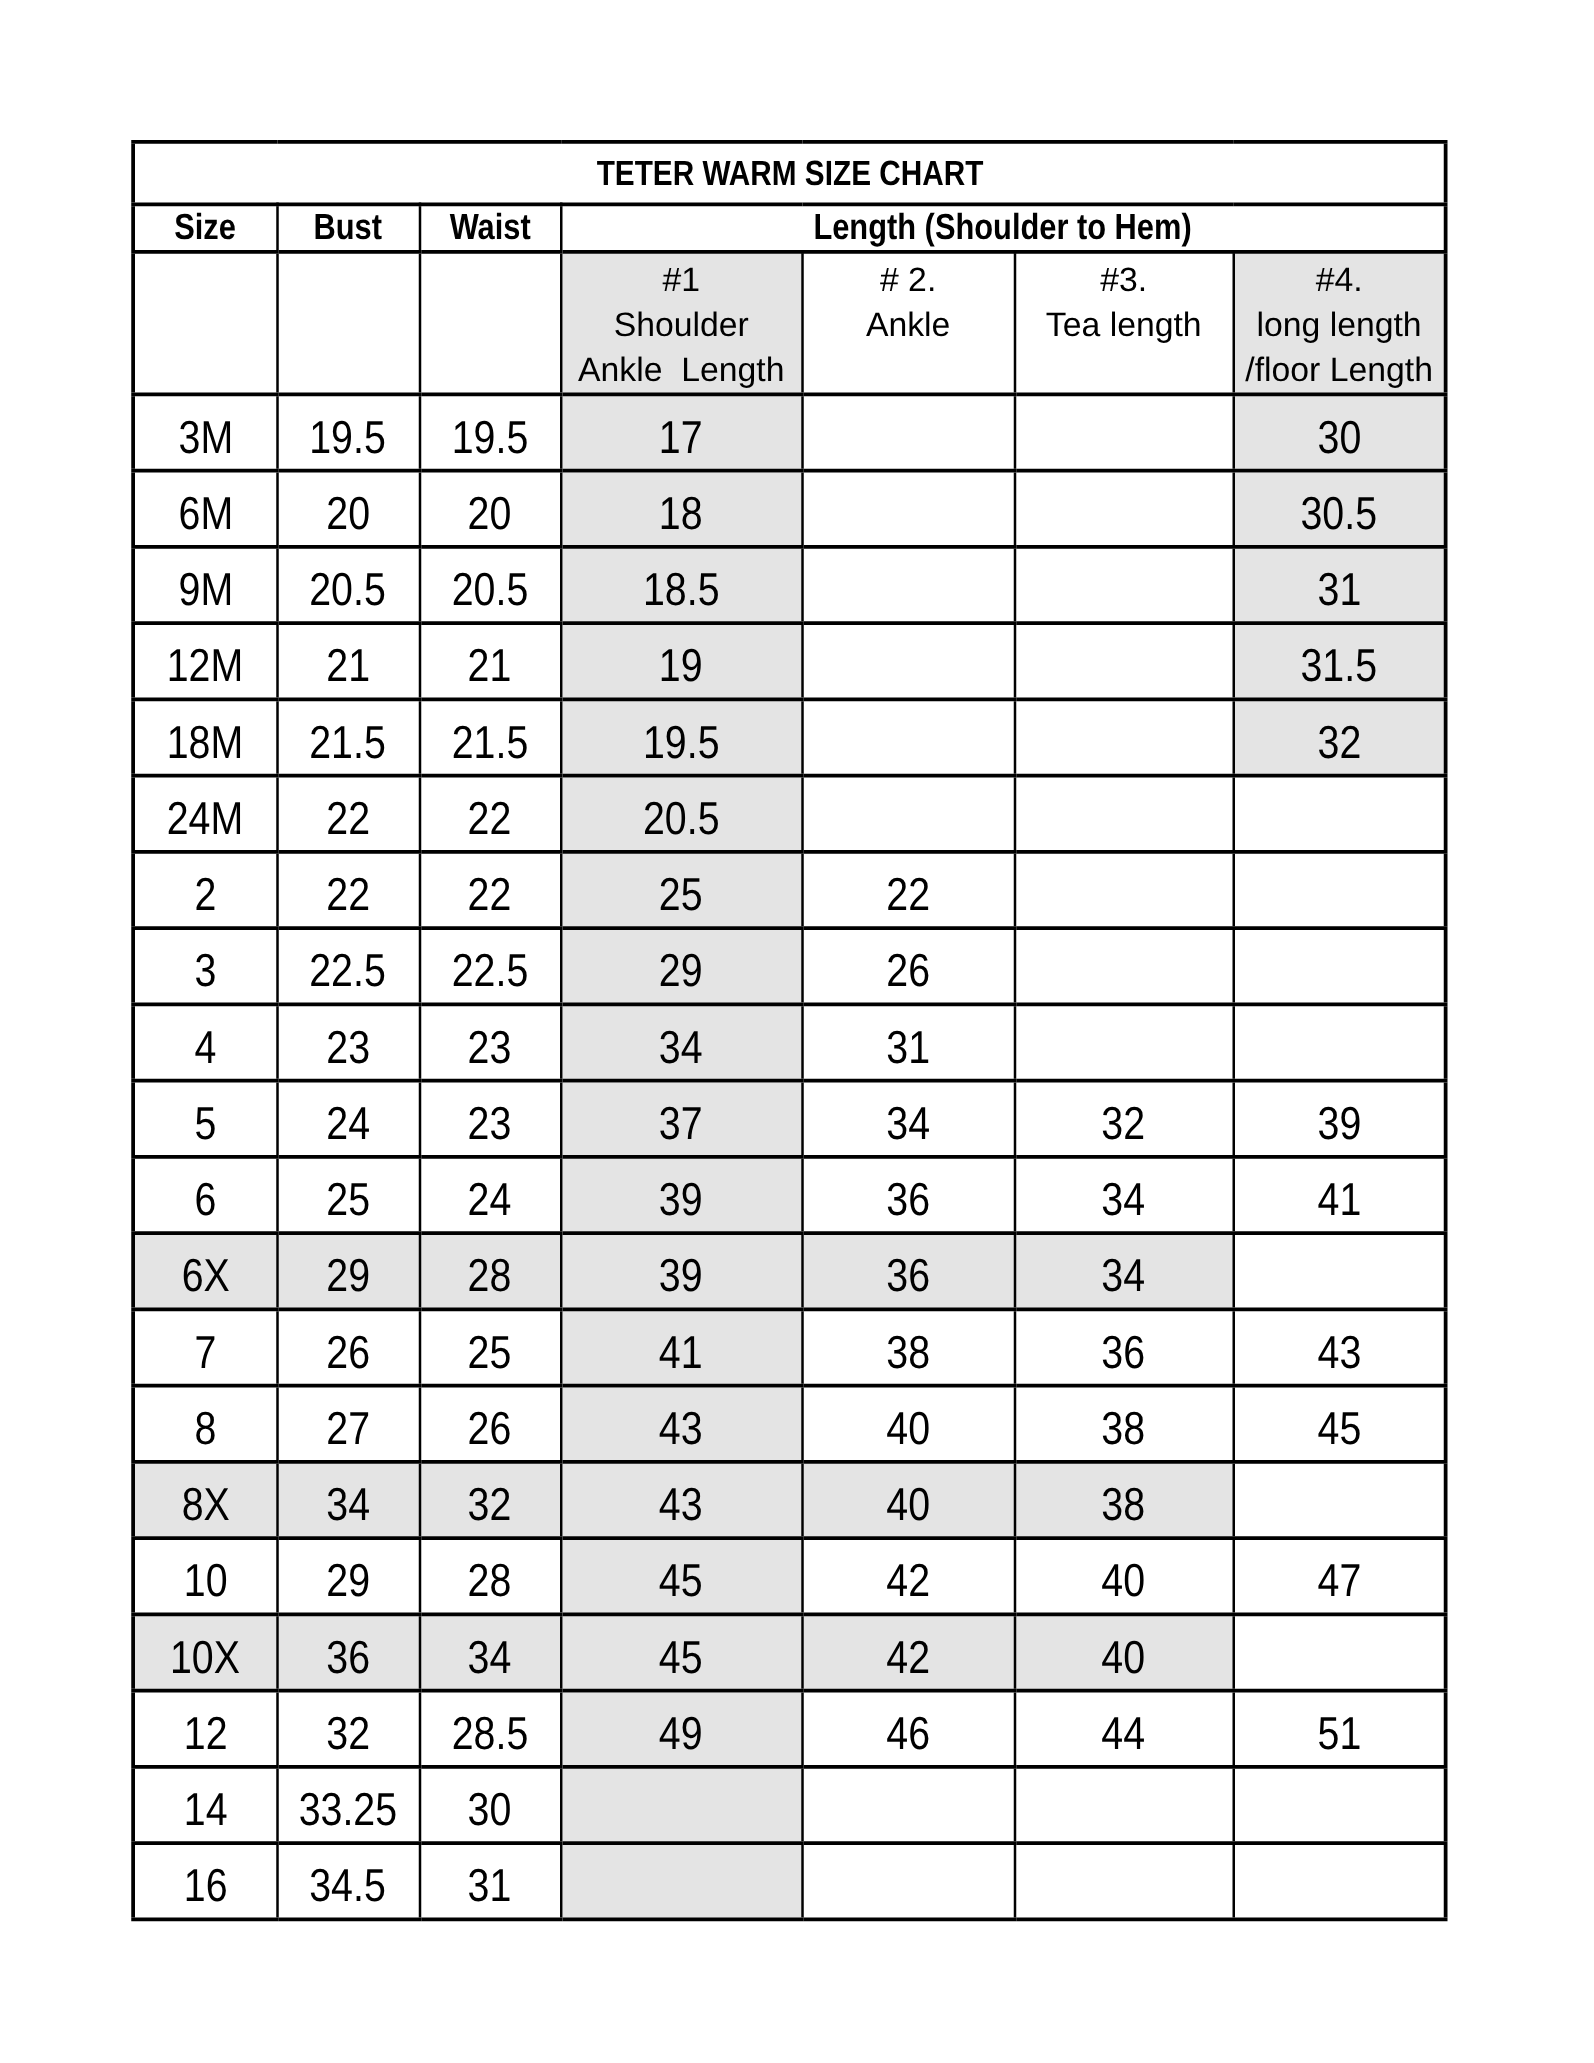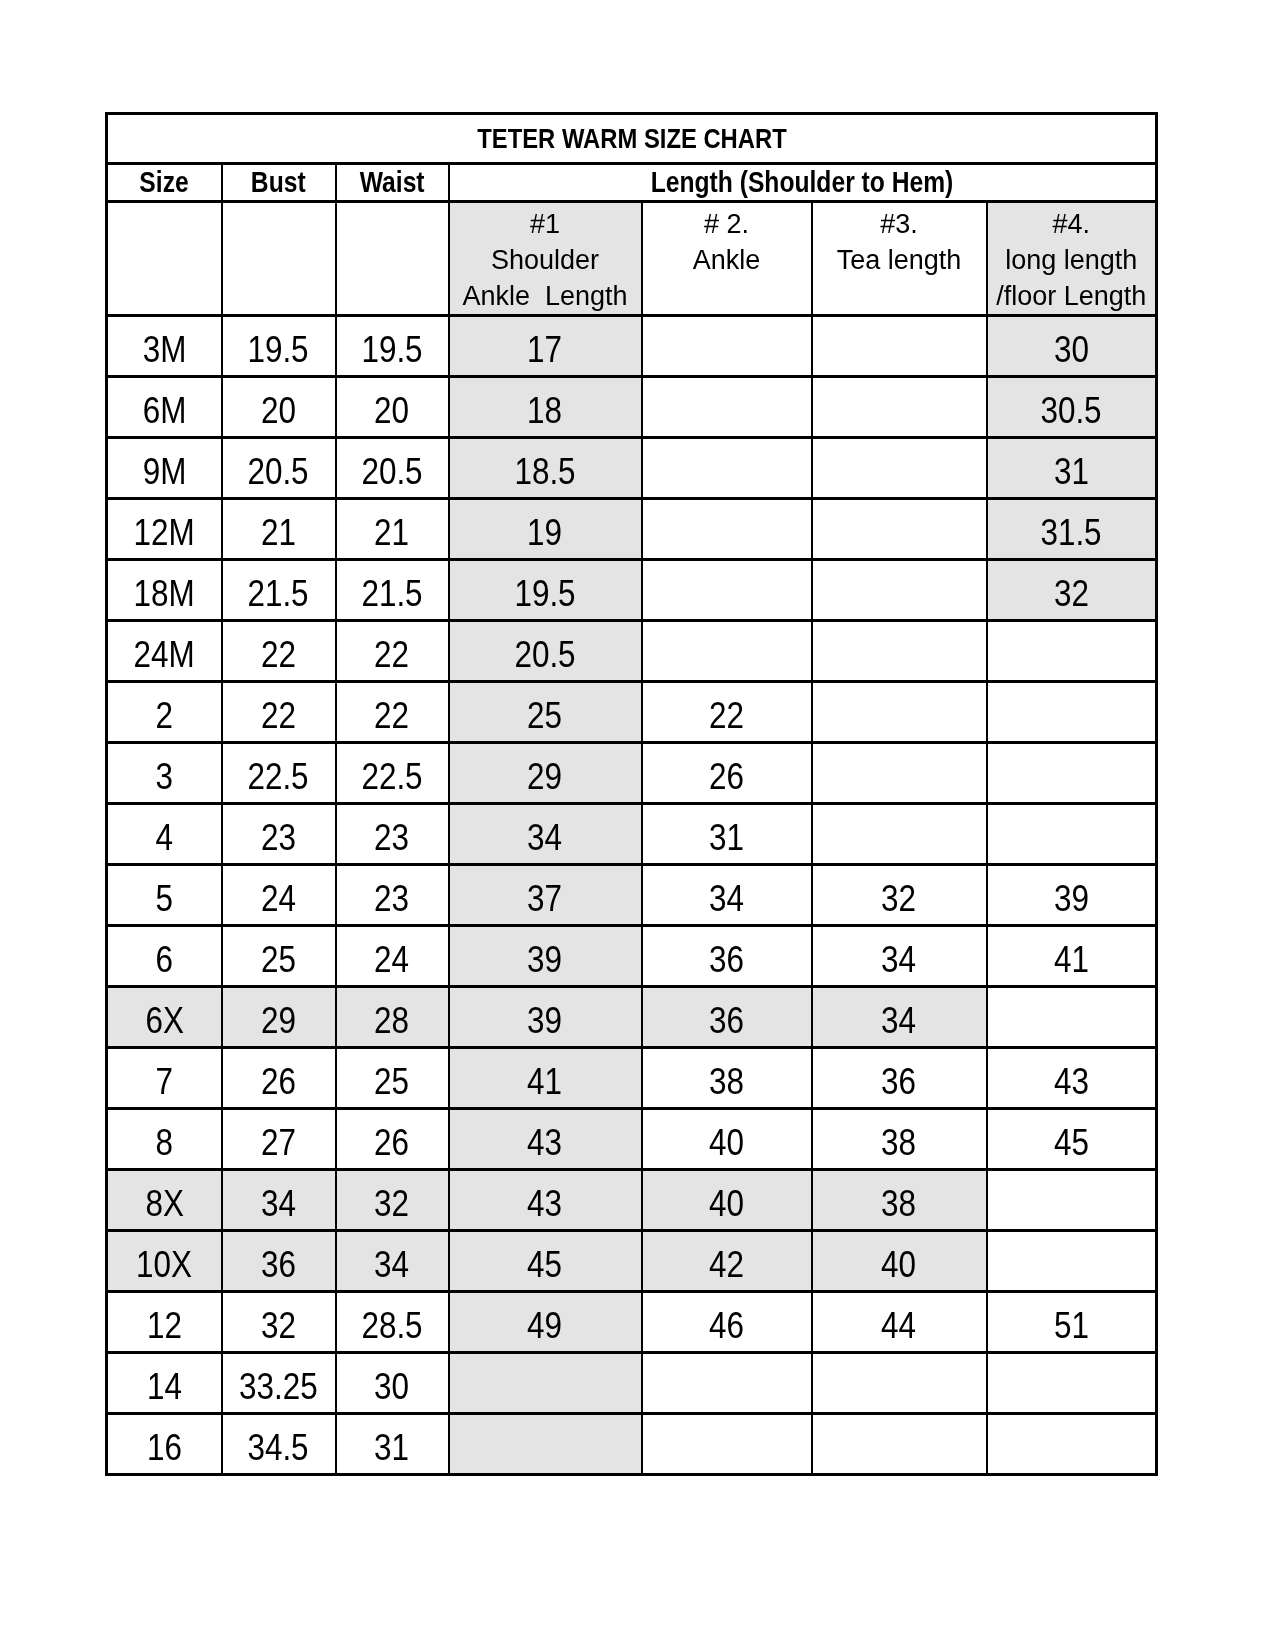--- a/index.html
+++ b/index.html
@@ -258,20 +258,29 @@
         <tr>
           <td class="shaded"><span class="cond">8X</span></td>
           <td class="shaded"><span class="cond">34</span></td>
           <td class="shaded"><span class="cond">32</span></td>
           <td class="shaded"><span class="cond">43</span></td>
           <td class="shaded"><span class="cond">40</span></td>
           <td class="shaded"><span class="cond">38</span></td>
           <td><span class="cond"></span></td>
         </tr>
         <tr>
+          <td><span class="cond">10</span></td>
+          <td><span class="cond">29</span></td>
+          <td><span class="cond">28</span></td>
+          <td class="shaded"><span class="cond">45</span></td>
+          <td><span class="cond">42</span></td>
+          <td><span class="cond">40</span></td>
+          <td><span class="cond">47</span></td>
+        </tr>
+        <tr>
           <td class="shaded"><span class="cond">10X</span></td>
           <td class="shaded"><span class="cond">36</span></td>
           <td class="shaded"><span class="cond">34</span></td>
           <td class="shaded"><span class="cond">45</span></td>
           <td class="shaded"><span class="cond">42</span></td>
           <td class="shaded"><span class="cond">40</span></td>
           <td><span class="cond"></span></td>
         </tr>
         <tr>
           <td><span class="cond">12</span></td>

